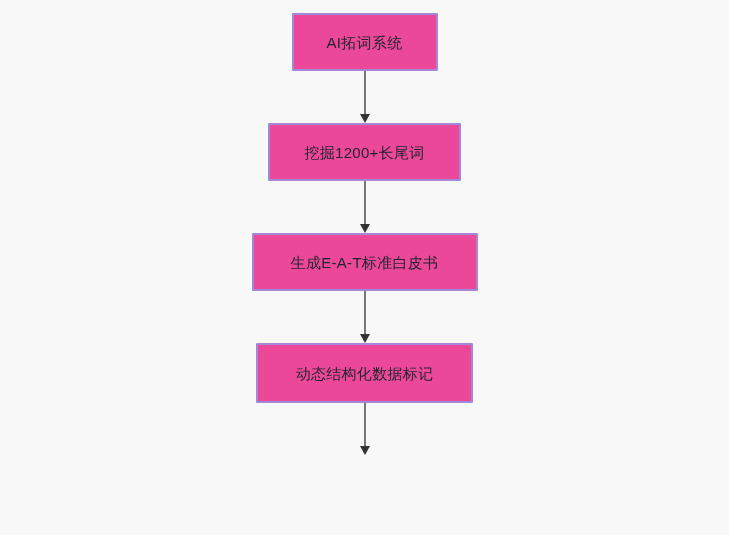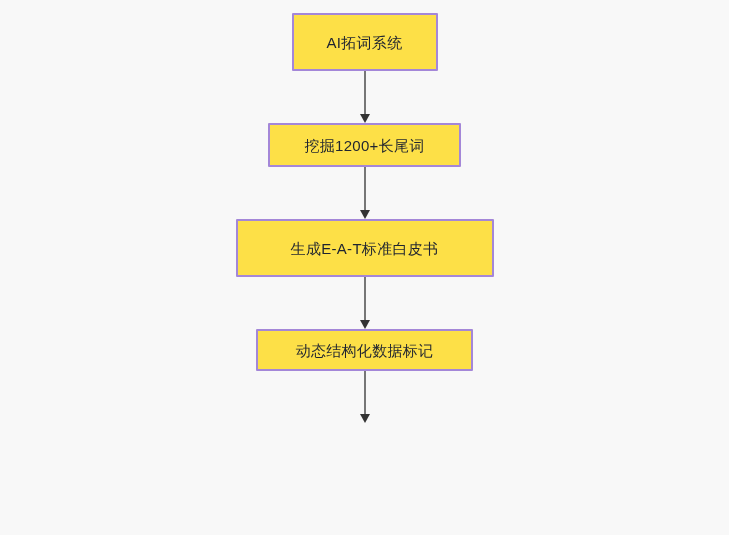--- a/index.html
+++ b/index.html
@@ -23,37 +23,37 @@
     left: 0;
     top: 0;
     width: 729px;
     height: 535px;
     display: flex;
     flex-direction: column;
     align-items: center;
   }
   .node {
     box-sizing: border-box;
-    background: #fde047;
+    background: #ec4899;
     border: 2px solid #a487d8;
     color: #1f2430;
     font-size: 15px;
     line-height: 1;
     display: flex;
     align-items: center;
     justify-content: center;
     text-align: center;
     letter-spacing: 0.3px;
     white-space: nowrap;
     border-radius: 1px;
   }
   .node-0 { width: 146px; height: 58px; margin-top: 13px; }
-  .node-1 { width: 193px; height: 44px; justify-content: center; }
-  .node-2 { width: 258px; height: 58px; }
-  .node-3 { width: 217px; height: 42px; }
+  .node-1 { width: 193px; height: 58px; justify-content: center; }
+  .node-2 { width: 226px; height: 58px; }
+  .node-3 { width: 217px; height: 60px; }
   .node-4 { width: 236px; height: 58px; }
 
   .connector {
     position: relative;
     width: 14px;
     height: 52px;
     display: flex;
     justify-content: center;
   }
   .connector .line {

